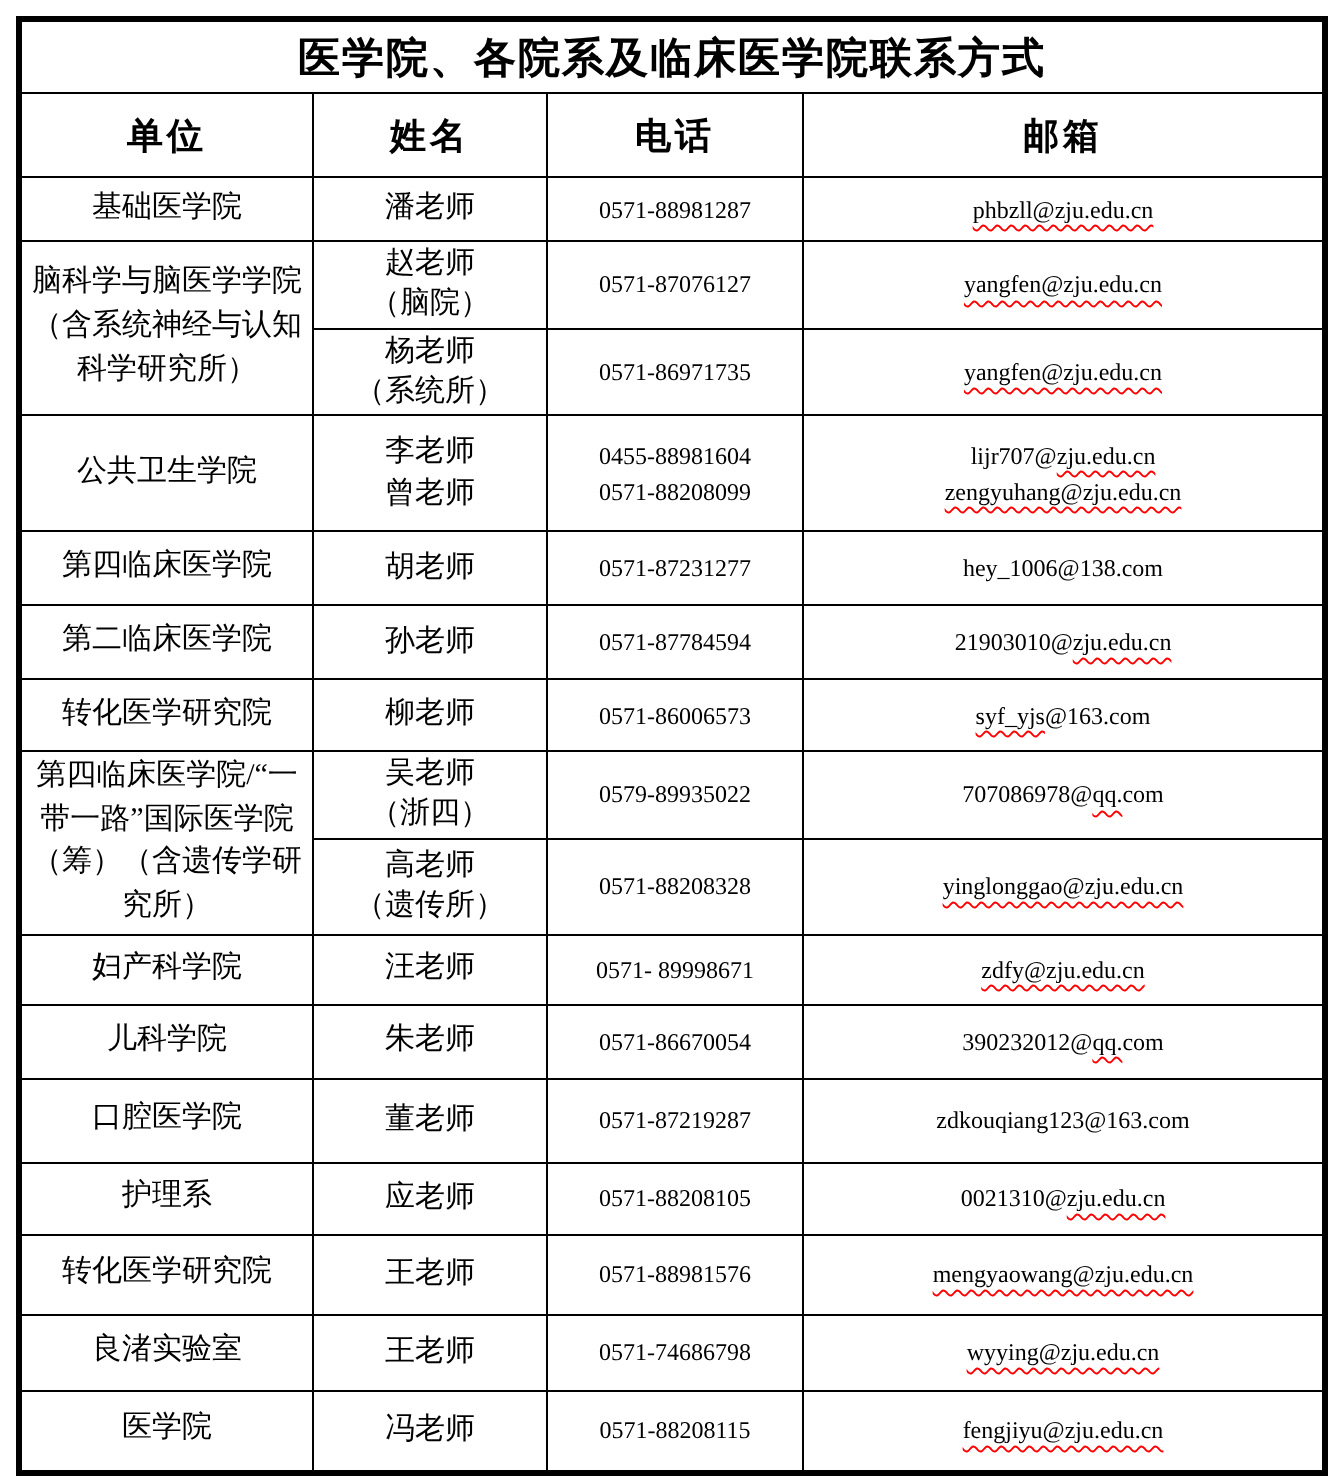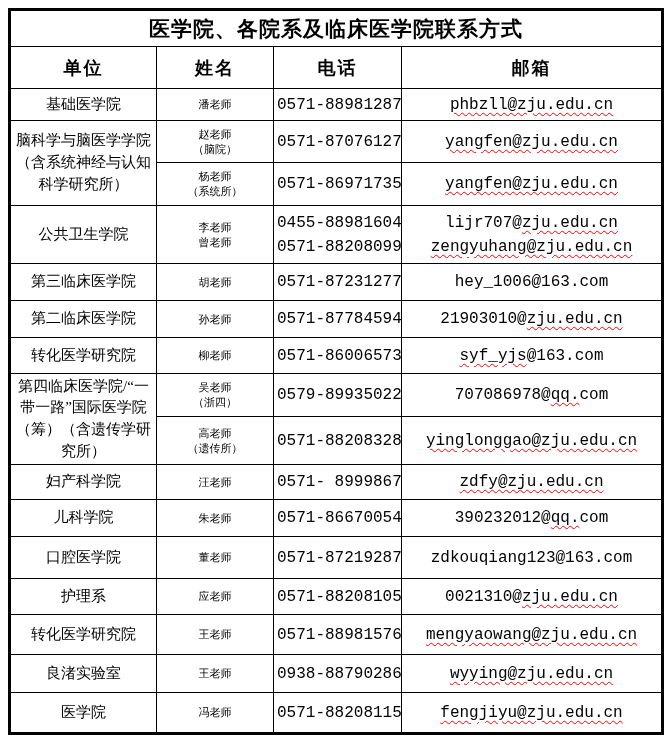--- a/index.html
+++ b/index.html
@@ -46,26 +46,26 @@
     letter-spacing: 2px;
   }
   td.unit {
     font-family: "Liberation Serif", serif;
     font-size: 15px;
     line-height: 1.45;
     padding: 1px 4px;
   }
   td.name {
     font-family: "Liberation Serif", serif;
-    font-size: 11px;
+    font-size: 15px;
     line-height: 1.35;
   }
   td.phone, td.email {
-    font-family: Liberation Mono, monospace;
-    font-size: 16px;
+    font-family: Liberation Serif, serif;
+    font-size: 12px;
     line-height: 1.5;
     white-space: nowrap;
   }
   span.wavy {
     text-decoration: underline;
     text-decoration-style: wavy;
     text-decoration-color: #ff0000;
     text-decoration-thickness: 1px;
     text-underline-offset: 3px;
   }
@@ -139,29 +139,29 @@
           <td class="phone">
             <div>0455-88981604</div>
             <div>0571-88208099</div>
           </td>
           <td class="email">
             <div><span>lijr707@</span><span class="wavy">zju.edu.cn</span></div>
             <div><span class="wavy">zengyuhang@zju.edu.cn</span></div>
           </td>
         </tr>
         <tr style="height: 37px;">
-          <td class="unit" rowspan="1">第三临床医学院</td>
+          <td class="unit" rowspan="1">第四临床医学院</td>
           <td class="name">
             <div>胡老师</div>
           </td>
           <td class="phone">
             <div>0571-87231277</div>
           </td>
           <td class="email">
-            <div><span>hey_1006@163.com</span></div>
+            <div><span>hey_1006@138.com</span></div>
           </td>
         </tr>
         <tr style="height: 37px;">
           <td class="unit" rowspan="1">第二临床医学院</td>
           <td class="name">
             <div>孙老师</div>
           </td>
           <td class="phone">
             <div>0571-87784594</div>
           </td>
@@ -265,21 +265,21 @@
           <td class="email">
             <div><span class="wavy">mengyaowang@zju.edu.cn</span></div>
           </td>
         </tr>
         <tr style="height: 38px;">
           <td class="unit" rowspan="1">良渚实验室</td>
           <td class="name">
             <div>王老师</div>
           </td>
           <td class="phone">
-            <div>0938-88790286</div>
+            <div>0571-74686798</div>
           </td>
           <td class="email">
             <div><span class="wavy">wyying@zju.edu.cn</span></div>
           </td>
         </tr>
         <tr style="height: 41px;">
           <td class="unit" rowspan="1">医学院</td>
           <td class="name">
             <div>冯老师</div>
           </td>

